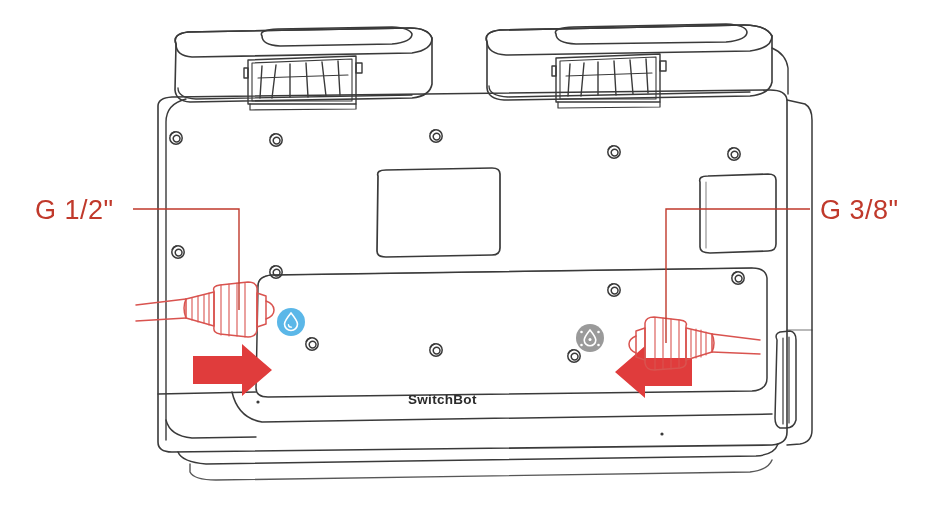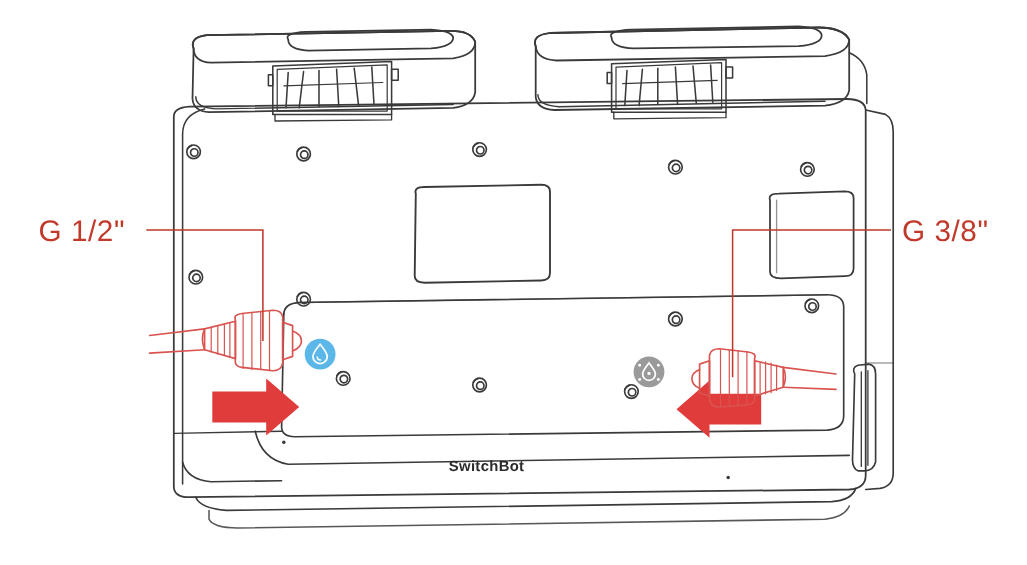--- a/index.html
+++ b/index.html
@@ -6,21 +6,21 @@
   body{width:934px;height:514px;overflow:hidden;
        font-family:"Liberation Sans","DejaVu Sans",sans-serif;}
   #stage{position:relative;width:934px;height:514px;background:#fff;}
   #art{position:absolute;inset:0;}
   .lbl{position:absolute;color:#C0392B;font-size:27px;letter-spacing:.5px;
        font-family:"Liberation Sans","DejaVu Sans",sans-serif;white-space:nowrap;}
   #lbl-left{left:35px;top:195px;}
   #lbl-right{left:820px;top:195px;}
   #brand{position:absolute;left:408px;top:392px;font-size:13.5px;font-weight:bold;
          color:#2b2b2b;letter-spacing:.3px;
-         font-family:"Liberation Sans","DejaVu Sans",sans-serif;margin-top:24px;}
+         font-family:"Liberation Sans","DejaVu Sans",sans-serif;}
 </style>
 </head>
 <body>
 
 <div id="stage">
 
   <svg id="art" viewBox="0 0 934 514" width="934" height="514">
     <defs>
       <g id="screwGlyph">
         <circle cx="0" cy="0" r="6.2" fill="none" stroke="#3a3a3a" stroke-width="1.5"></circle>

